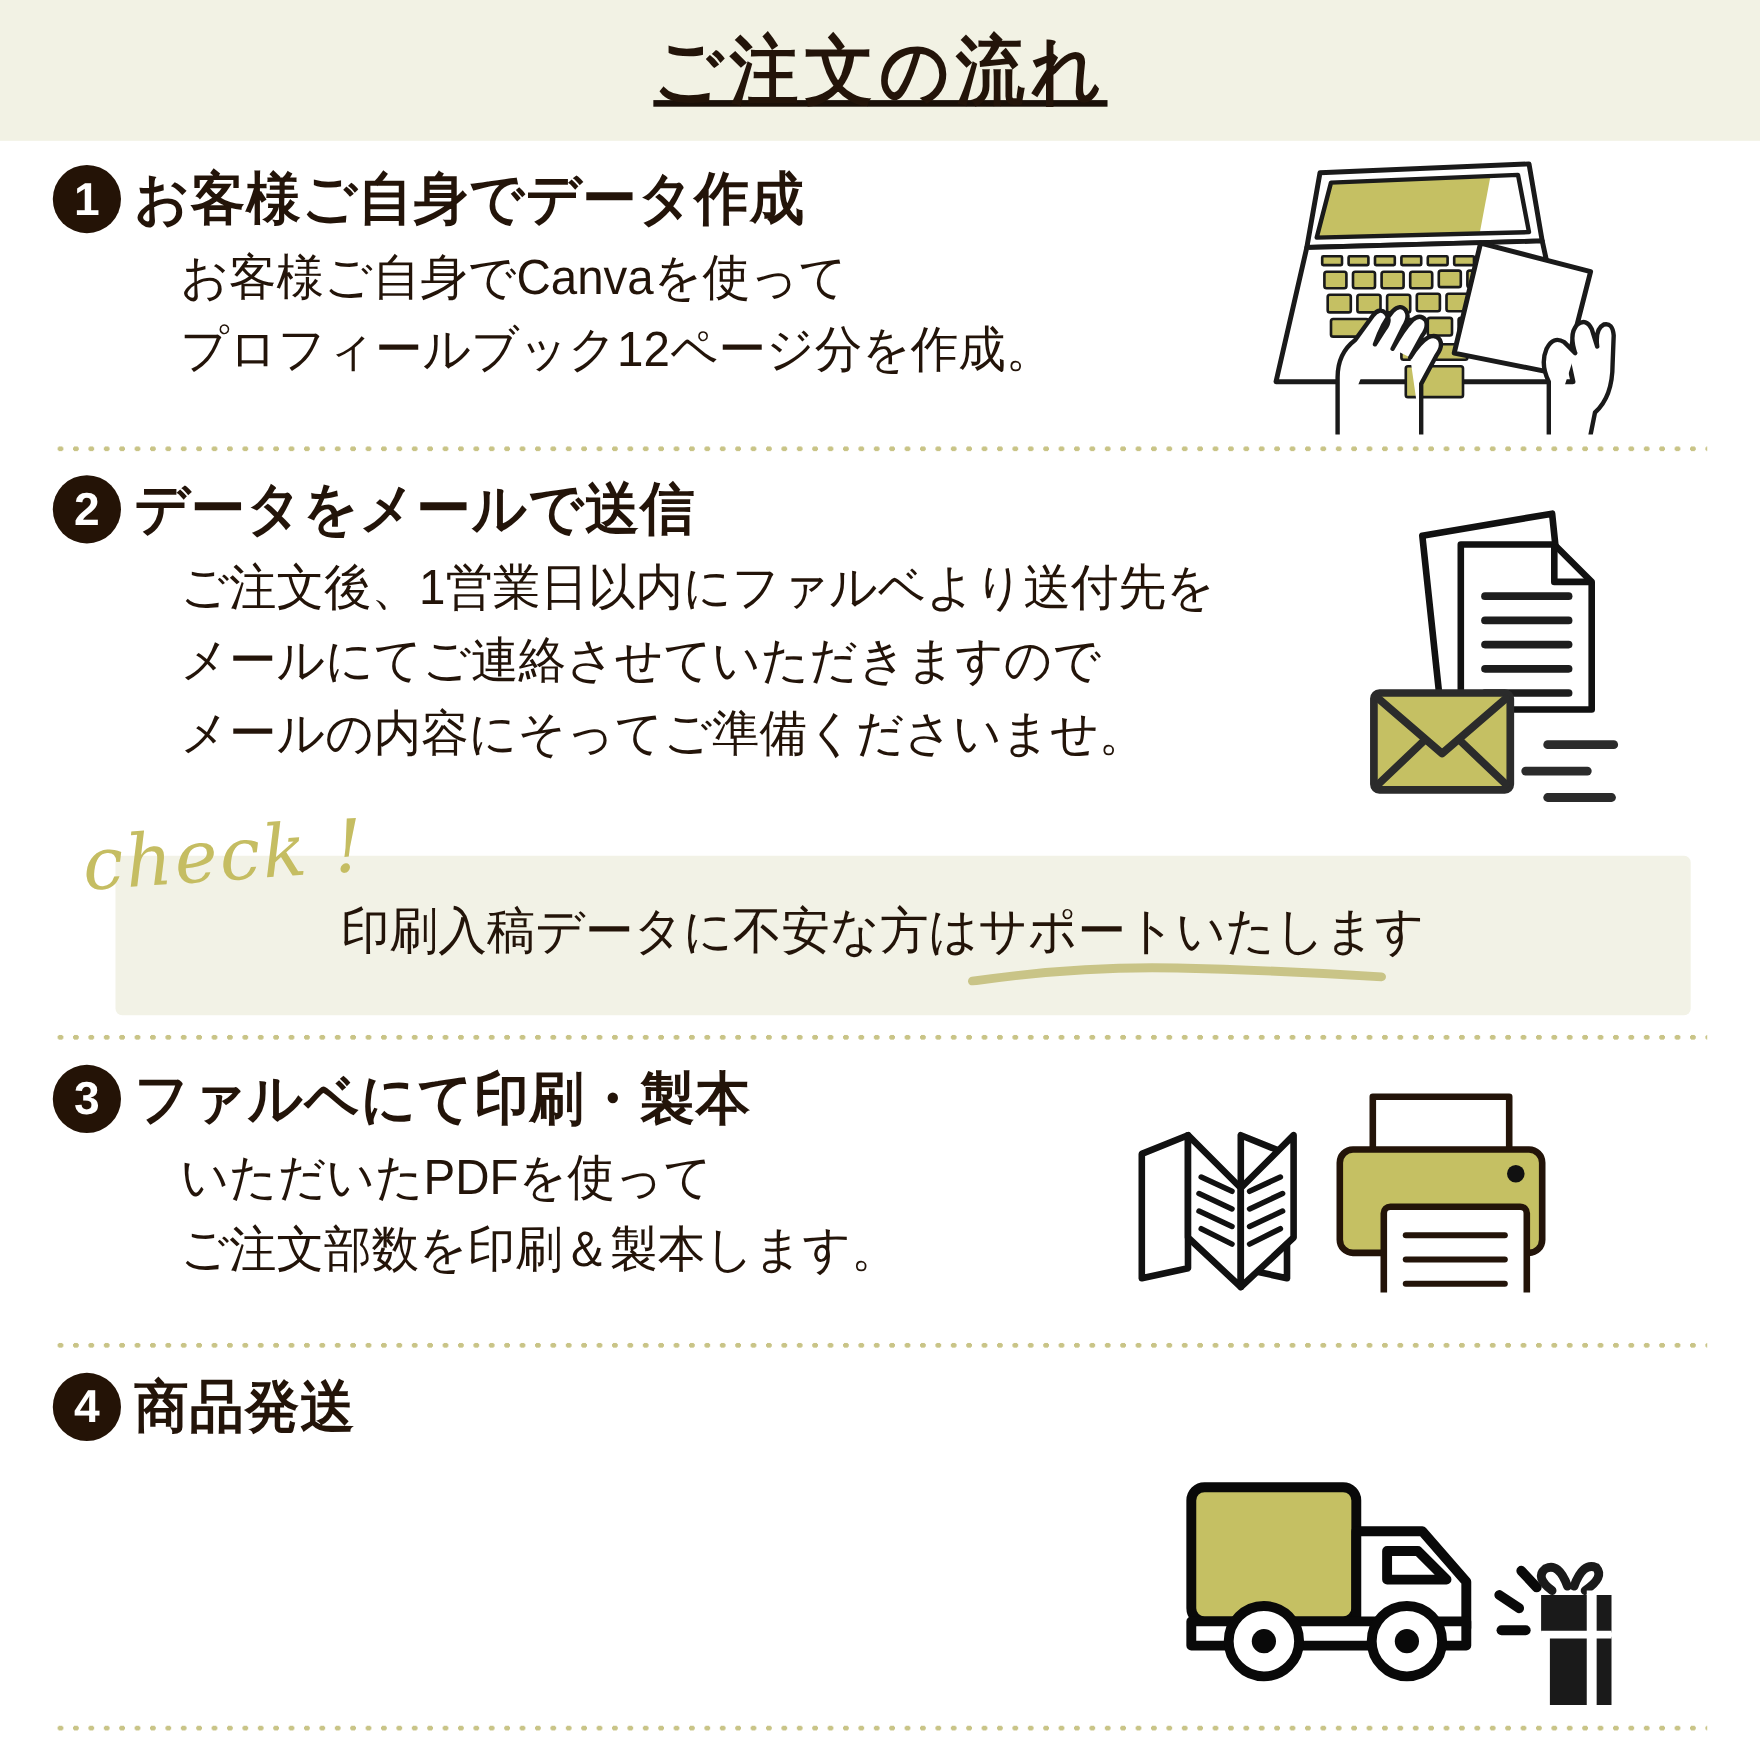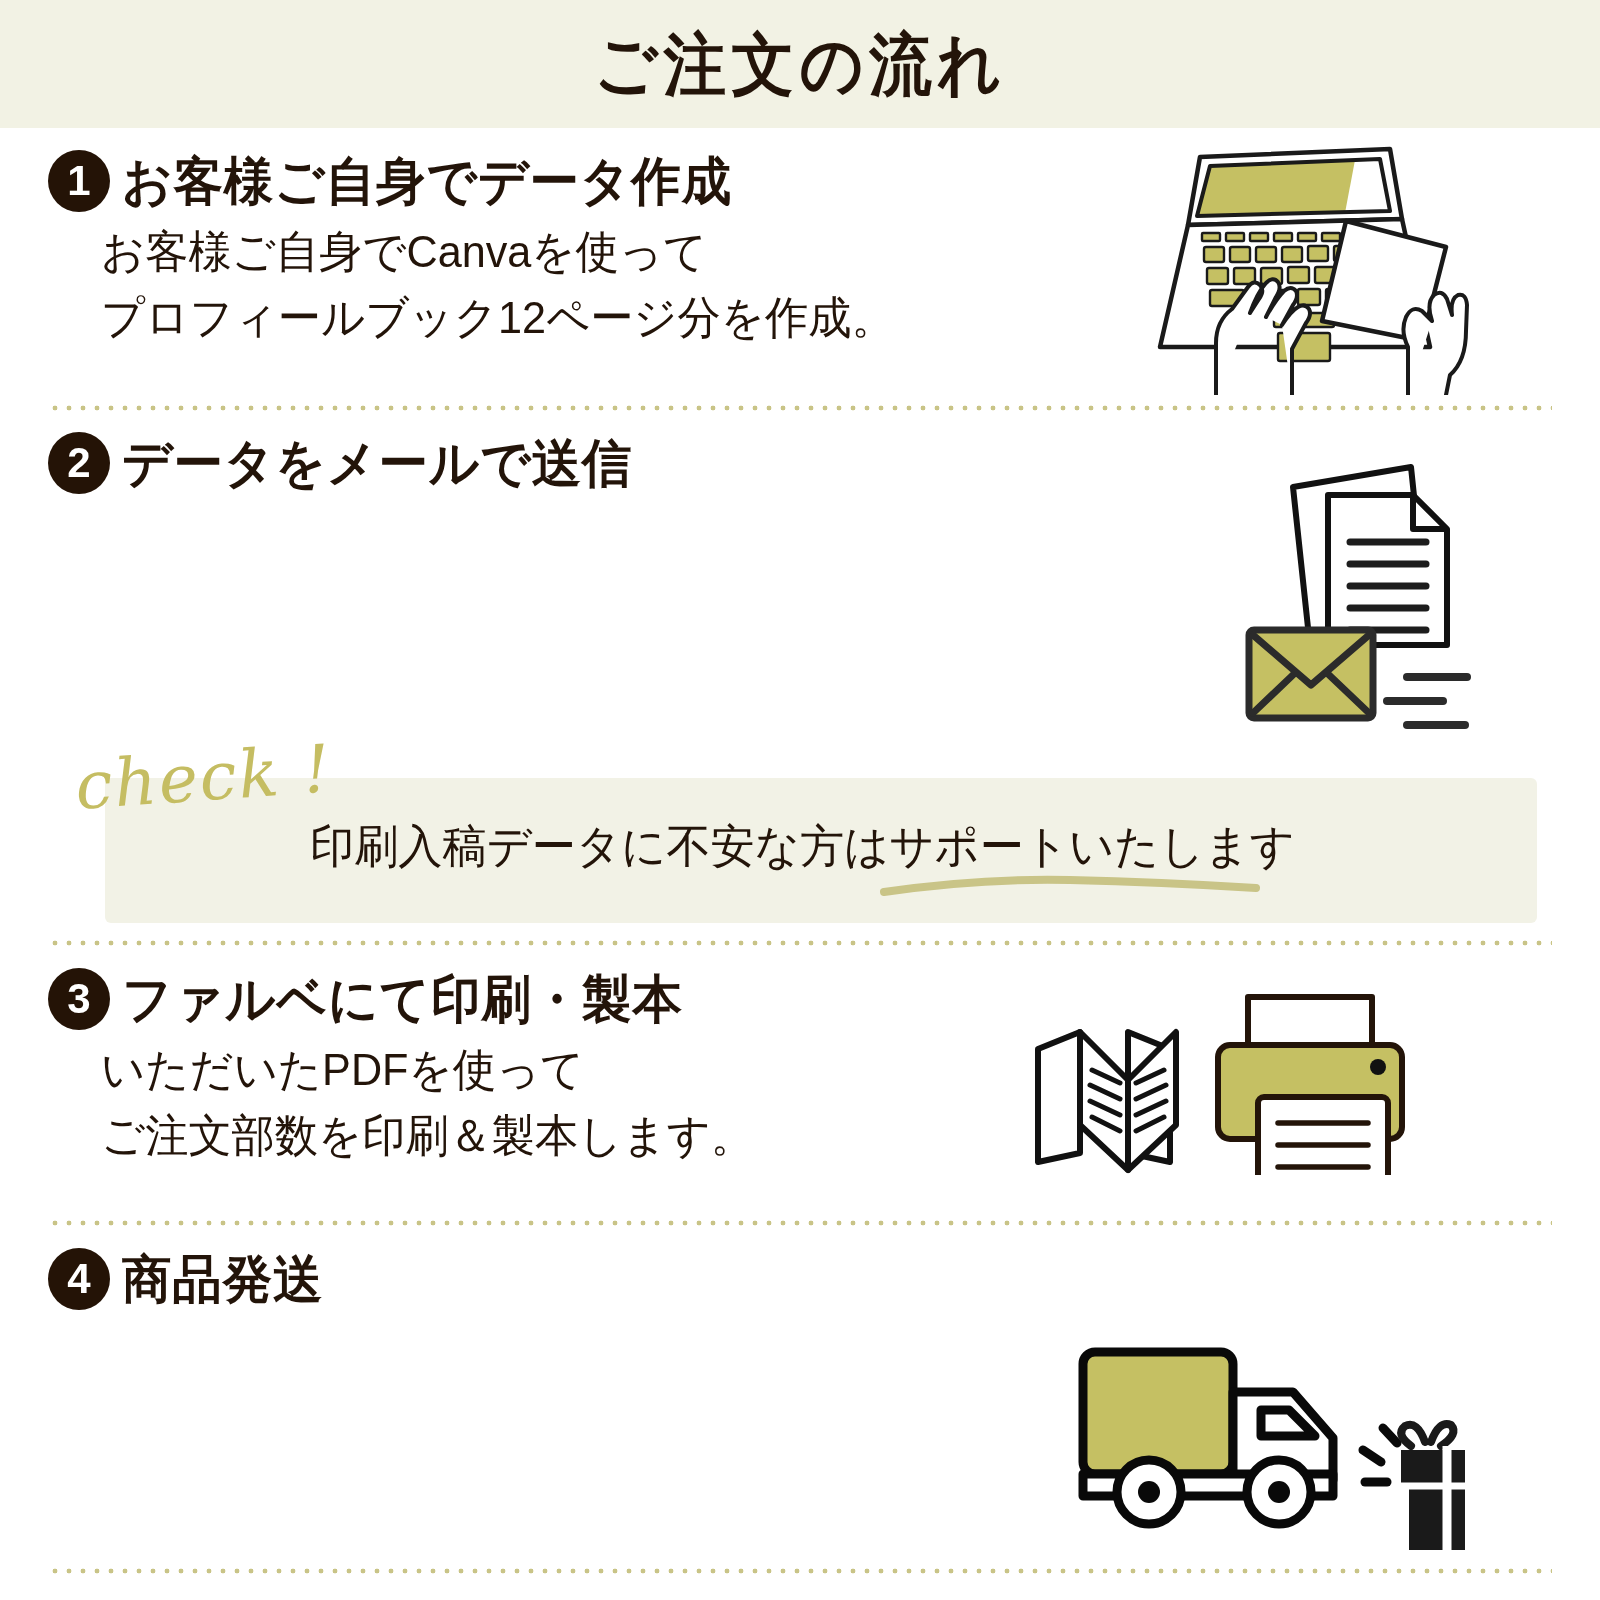--- a/index.html
+++ b/index.html
@@ -19,20 +19,21 @@
   
   .header-band {
     position: absolute;
     left: 0; top: 0;
     width: 1600px;
     height: 128px;
     background: #F2F2E4;
     display: flex;
     align-items: center;
     justify-content: center;
+    text-decoration: underline;
   }
   .header-title {
     font-size: 68px;
     font-weight: 700;
     letter-spacing: 6px;
     color: #231409;
     line-height: 1;
     transform: scaleX(0.92);
   }
 
@@ -69,21 +70,21 @@
   .step-title {
     font-size: 52px;
     font-weight: 700;
     color: #231409;
     letter-spacing: 1px;
     line-height: 1.05;
     transform: scaleX(0.95);
     transform-origin: left center;
   }
   .step-body {
-    margin-left: 53px;
+    margin-left: 116px;
     margin-top: 10px;
   }
   .step-body p {
     margin: 0 0 6px 0;
     font-size: 45px;
     line-height: 1.34;
     color: #231409;
     letter-spacing: 0px;
     transform: scaleX(0.96);
     transform-origin: left center;
@@ -254,20 +255,25 @@
 </div>
 
 <div class="divider" style="top:405px;"></div>
 
 <div class="step" style="position:absolute; top:432px;">
   <div class="step-inner">
     <div class="step-head">
       <div class="badge">2</div>
       <div class="step-title">データをメールで送信</div>
     </div>
+    <div class="step-body">
+      <p>ご注文後、1営業日以内にファルベより送付先を</p>
+      <p>メールにてご連絡させていただきますので</p>
+      <p>メールの内容にそってご準備くださいませ。</p>
+    </div>
   </div>
 </div>
 
 <div class="illus" style="left:1195px; top:445px; width:285px; height:285px;">
   <svg viewBox="0 0 285 285" width="285" height="285">
 
     <path d="M98 42 L216 22 L232 176 L114 192 Z" fill="#ffffff" stroke="#111111" stroke-width="6" stroke-linejoin="round"></path>
 
     <path d="M133 50 L218 50 L252 84 L252 200 L133 200 Z" fill="#ffffff" stroke="#111111" stroke-width="6" stroke-linejoin="round"></path>
     <path d="M218 50 L218 84 L252 84" fill="none" stroke="#111111" stroke-width="6" stroke-linejoin="round"></path>

